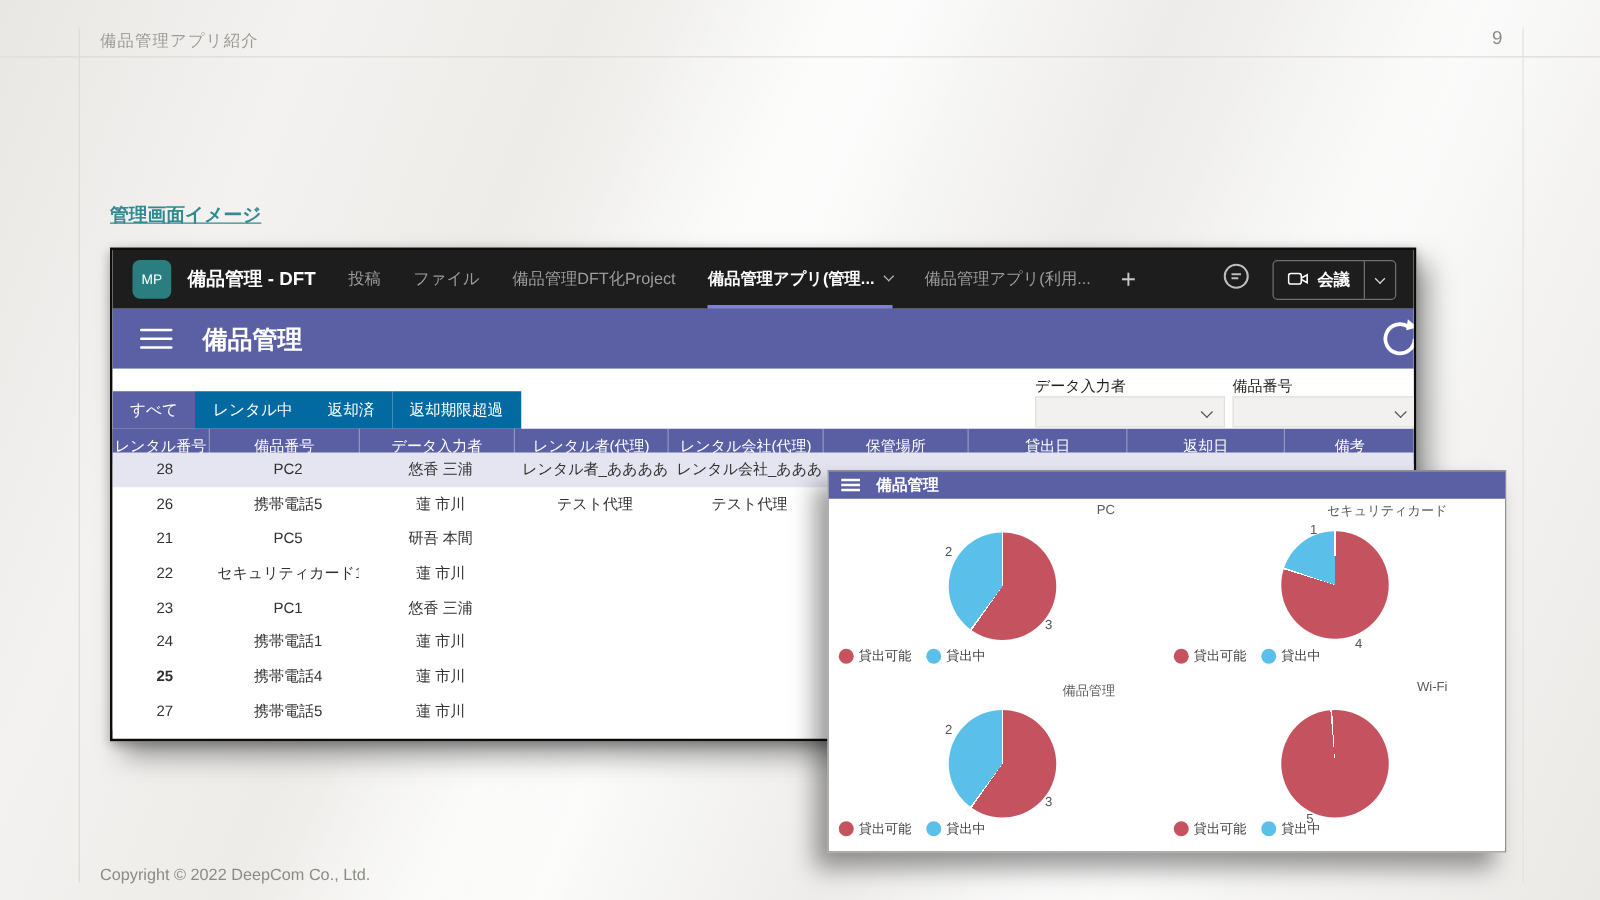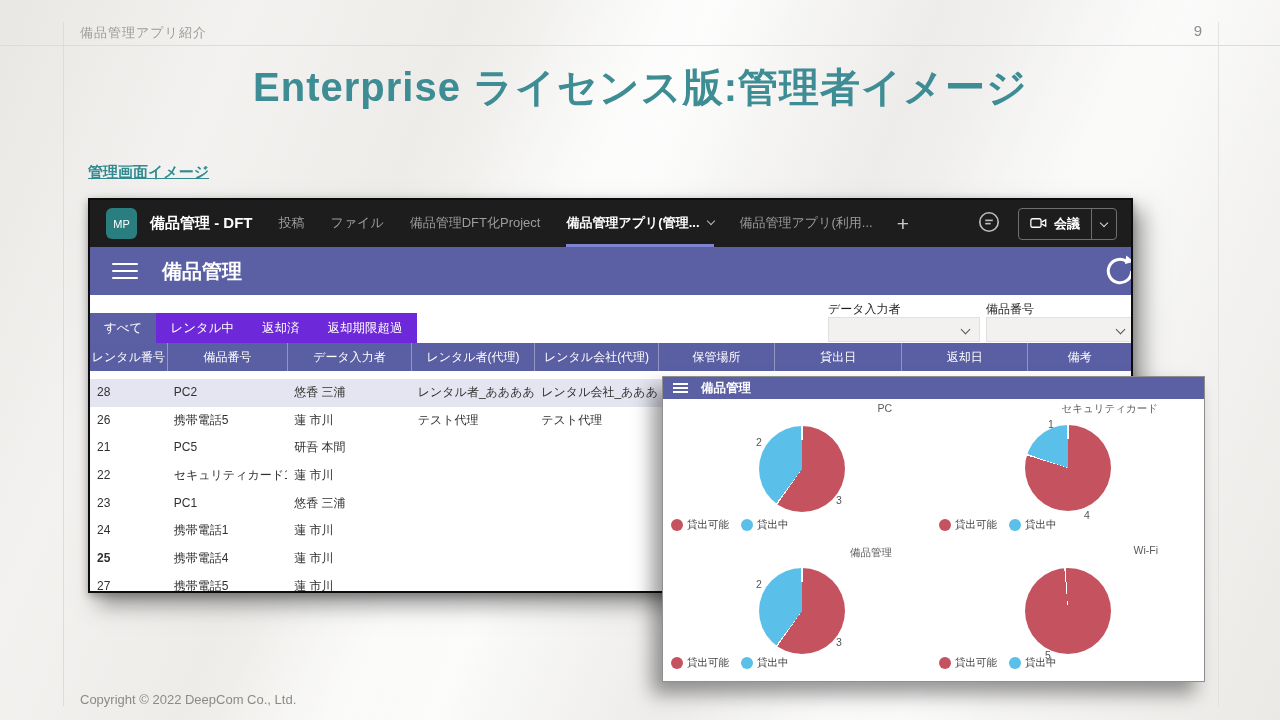--- a/index.html
+++ b/index.html
@@ -49,34 +49,34 @@
   .app-header { position:absolute; left:0; top:47px; width:100%; height:48px; background:#5b60a5;
     display:flex; align-items:center; }
   .burger { width:26px; margin-left:22px; cursor:pointer; }
   .burger span { display:block; height:2.6px; background:#fff; margin:4.6px 0; border-radius:1px; }
   .app-title { color:#fff; font-size:20px; font-weight:600; margin-left:24px; }
   .refresh { position:absolute; right:-7px; top:6px; cursor:pointer; }
 
   .filter-zone { position:absolute; left:0; top:95px; width:100%; height:48px; background:#fff; }
   .ftabs { position:absolute; left:0; bottom:0; display:flex; }
   .ftab { height:30px; line-height:30px; padding:0 14px; font-size:12.5px; color:#fff;
-    background:#6d28d9; text-align:center; cursor:pointer; white-space:nowrap; }
+    background:#0369a1; text-align:center; cursor:pointer; white-space:nowrap; }
   .ftab.sel { background:#5b60a5; }
   .f-label { position:absolute; top:6px; font-size:12px; color:#201f1e; }
   .combo { position:absolute; top:22px; height:25px; background:#f2f1ef; border:1px solid #e2e0dd;
     display:flex; align-items:center; justify-content:flex-end; padding-right:10px; cursor:pointer; }
   #combo1, #lbl1 { left:738px; } #combo1 { width:152px; }
   #combo2, #lbl2 { left:896px; } #combo2 { width:149px; }
 
   .grid-header { position:absolute; left:0; top:143px; width:100%; height:28px; background:#5a5ea3;
     display:flex; }
   .hcell { height:28px; line-height:28px; color:#fff; font-size:12px; text-align:center;
     border-left:1px solid rgba(255,255,255,.35); overflow:hidden; white-space:nowrap; }
   .hcell:first-child { border-left:none; }
-  .rows { position:absolute; left:0; top:179px; width:100%; }
+  .rows { position:absolute; left:0; top:162px; width:100%;text-align:center; }
   .trow { display:flex; height:27.7px; background:#fff; cursor:pointer; }
   .trow.sel { background:#e5e5f1; }
   .tcell { font-size:12px; color:#323130; line-height:27.7px; padding-left:7px;
     overflow:hidden; white-space:nowrap; }
 
   
   .overlay { position:absolute; left:662px; top:376px; width:543px; height:306px; background:#fff;
     border:1px solid #8f8f8f; box-shadow:-10px 12px 18px rgba(0,0,0,.4); }
   .ov-header { position:absolute; left:0; top:0; width:100%; height:22px; background:#5b60a5;
     display:flex; align-items:center; }
@@ -92,21 +92,20 @@
 </style>
 </head>
 <body>
 
 <div class="slide">
   <div class="line-h"></div>
   <div class="line-v-left"></div>
   <div class="line-v-right"></div>
   <div class="hdr-text">備品管理アプリ紹介</div>
   <div class="page-num">9</div>
-  <div class="title">Enterprise ライセンス版:管理者イメージ</div>
   <a class="link">管理画面イメージ</a>
 
   <div class="shot">
     <div class="teams-bar">
       <div class="avatar">MP</div>
       <div class="teams-title">備品管理 - DFT</div>
       <div class="teams-tabs" id="teams-tabs">
           <div class="ttab">投稿</div>
           <div class="ttab">ファイル</div>
           <div class="ttab">備品管理DFT化Project</div>

